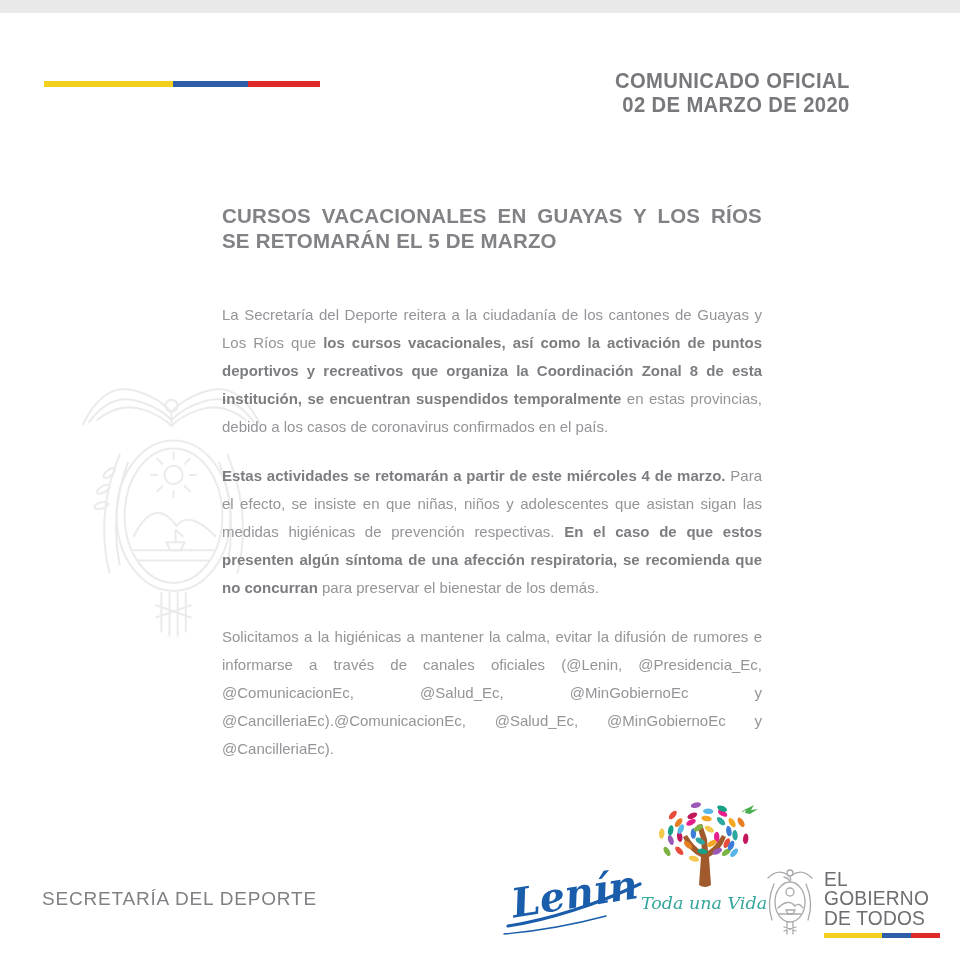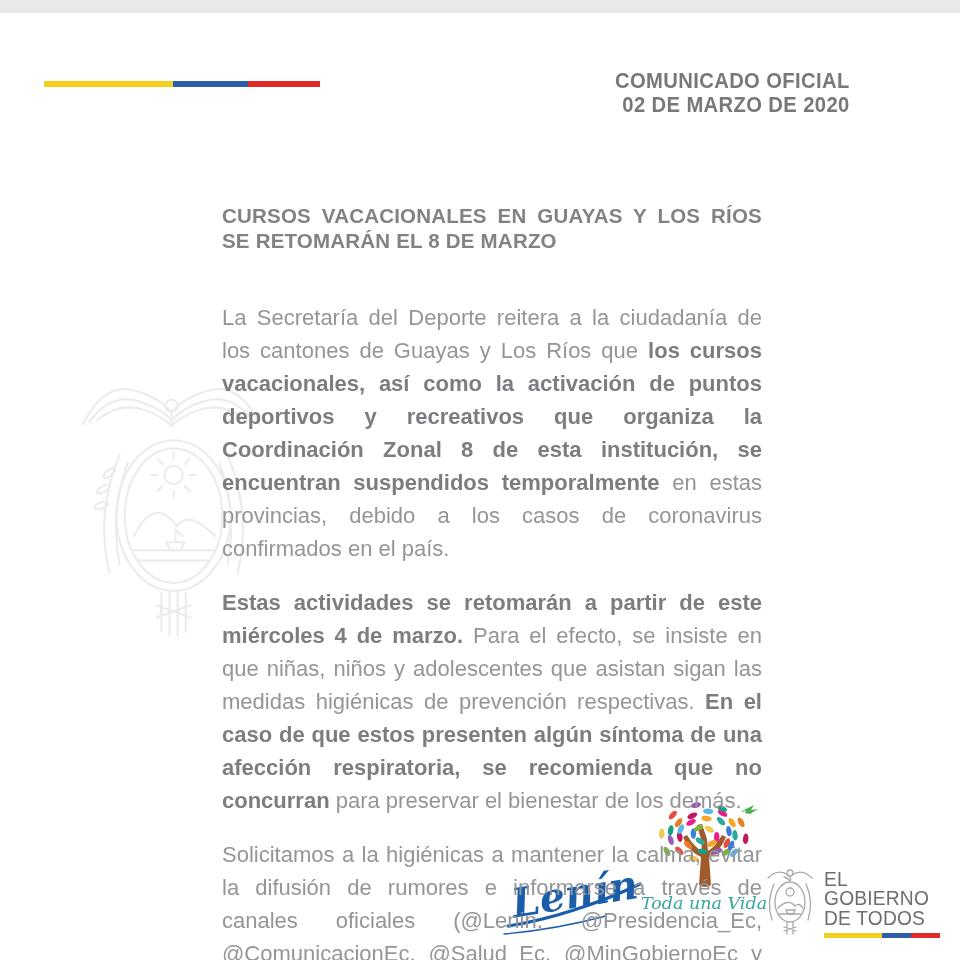--- a/index.html
+++ b/index.html
@@ -26,21 +26,21 @@
   .watermark { position:absolute; left:74px; top:348px; width:195px; height:285px; z-index:0; }
   .watermark svg { width:100%; height:100%; }
 
   
   .content { position:absolute; left:222px; top:191px; width:540px; z-index:1; }
   .doc-title {
     color:#808285; font-size:20.5px; font-weight:bold; line-height:24.5px;
     letter-spacing:0.2px; text-align:justify; margin-bottom:48px;
   }
   .para {
-    color:#939598; font-size:22px; line-height:33px; text-align:justify;
+    color:#939598; font-size:15px; line-height:28px; text-align:justify;
     margin-bottom:21px;
   }
   .para .bold { font-weight:bold; color:#7B7D80; }
 
   
   .footer-org {
     position:absolute; left:42px; top:875px; color:#7F8184; font-size:19px;
     letter-spacing:0.8px; white-space:nowrap;
   }
   .lenin-logo  { position:absolute; left:498px; top:845px; width:150px; height:85px; }
@@ -100,28 +100,29 @@
 
       <path d="M150 92 Q174 150 160 208"></path>
       <path d="M142 100 Q160 150 150 200"></path>
 
       <path d="M85 228 V266 M93 228 V270 M101 228 V270 M109 228 V266"></path>
       <path d="M80 240 L114 252 M114 240 L80 252"></path>
     </svg>
   </div>
 
   <div class="content">
-    <div class="doc-title">CURSOS VACACIONALES EN GUAYAS Y LOS RÍOS SE RETOMARÁN EL 8 DE MARZO</div>
+    <div class="doc-title">CURSOS VACACIONALES EN GUAYAS Y LOS RÍOS SE RETOMARÁN EL 5 DE MARZO</div>
     <div>
         <p class="para"><span>La Secretaría del Deporte reitera a la ciudadanía de los cantones de Guayas y Los Ríos que </span><span class="bold">los cursos vacacionales, así como la activación de puntos deportivos y recreativos que organiza la Coordinación Zonal 8 de esta institución, se encuentran suspendidos temporalmente</span><span> en estas provincias, debido a los casos de coronavirus confirmados en el país.</span></p>
         <p class="para"><span class="bold">Estas actividades se retomarán a partir de este miércoles 4 de marzo.</span><span> Para el efecto, se insiste en que niñas, niños y adolescentes que asistan sigan las medidas higiénicas de prevención respectivas. </span><span class="bold">En el caso de que estos presenten algún síntoma de una afección respiratoria, se recomienda que no concurran</span><span> para preservar el bienestar de los demás.</span></p>
         <p class="para"><span>Solicitamos a la higiénicas a mantener la calma, evitar la difusión de rumores e informarse a través de canales oficiales (@Lenin, @Presidencia_Ec, @ComunicacionEc, @Salud_Ec, @MinGobiernoEc y @CancilleriaEc).@ComunicacionEc, @Salud_Ec, @MinGobiernoEc y @CancilleriaEc).</span></p>
       </div>
   </div>
 
+  <div class="footer-org">SECRETARÍA DEL DEPORTE</div>
 
   <div class="lenin-logo">
     <svg viewBox="0 0 150 85">
       <text x="14" y="50" font-family="DejaVu Serif, serif" font-style="italic" font-weight="bold" font-size="40" fill="#1A5DAB" transform="rotate(-9 75 42)">Lenín</text>
       <path d="M10 68 C 50 62, 100 46, 142 26" stroke="#1A5DAB" stroke-width="3.2" fill="none" stroke-linecap="round"></path>
       <path d="M6 76 C 40 73, 78 66, 108 58" stroke="#1A5DAB" stroke-width="1.4" fill="none" stroke-linecap="round"></path>
     </svg>
   </div>
 
   <div class="tree-logo">

